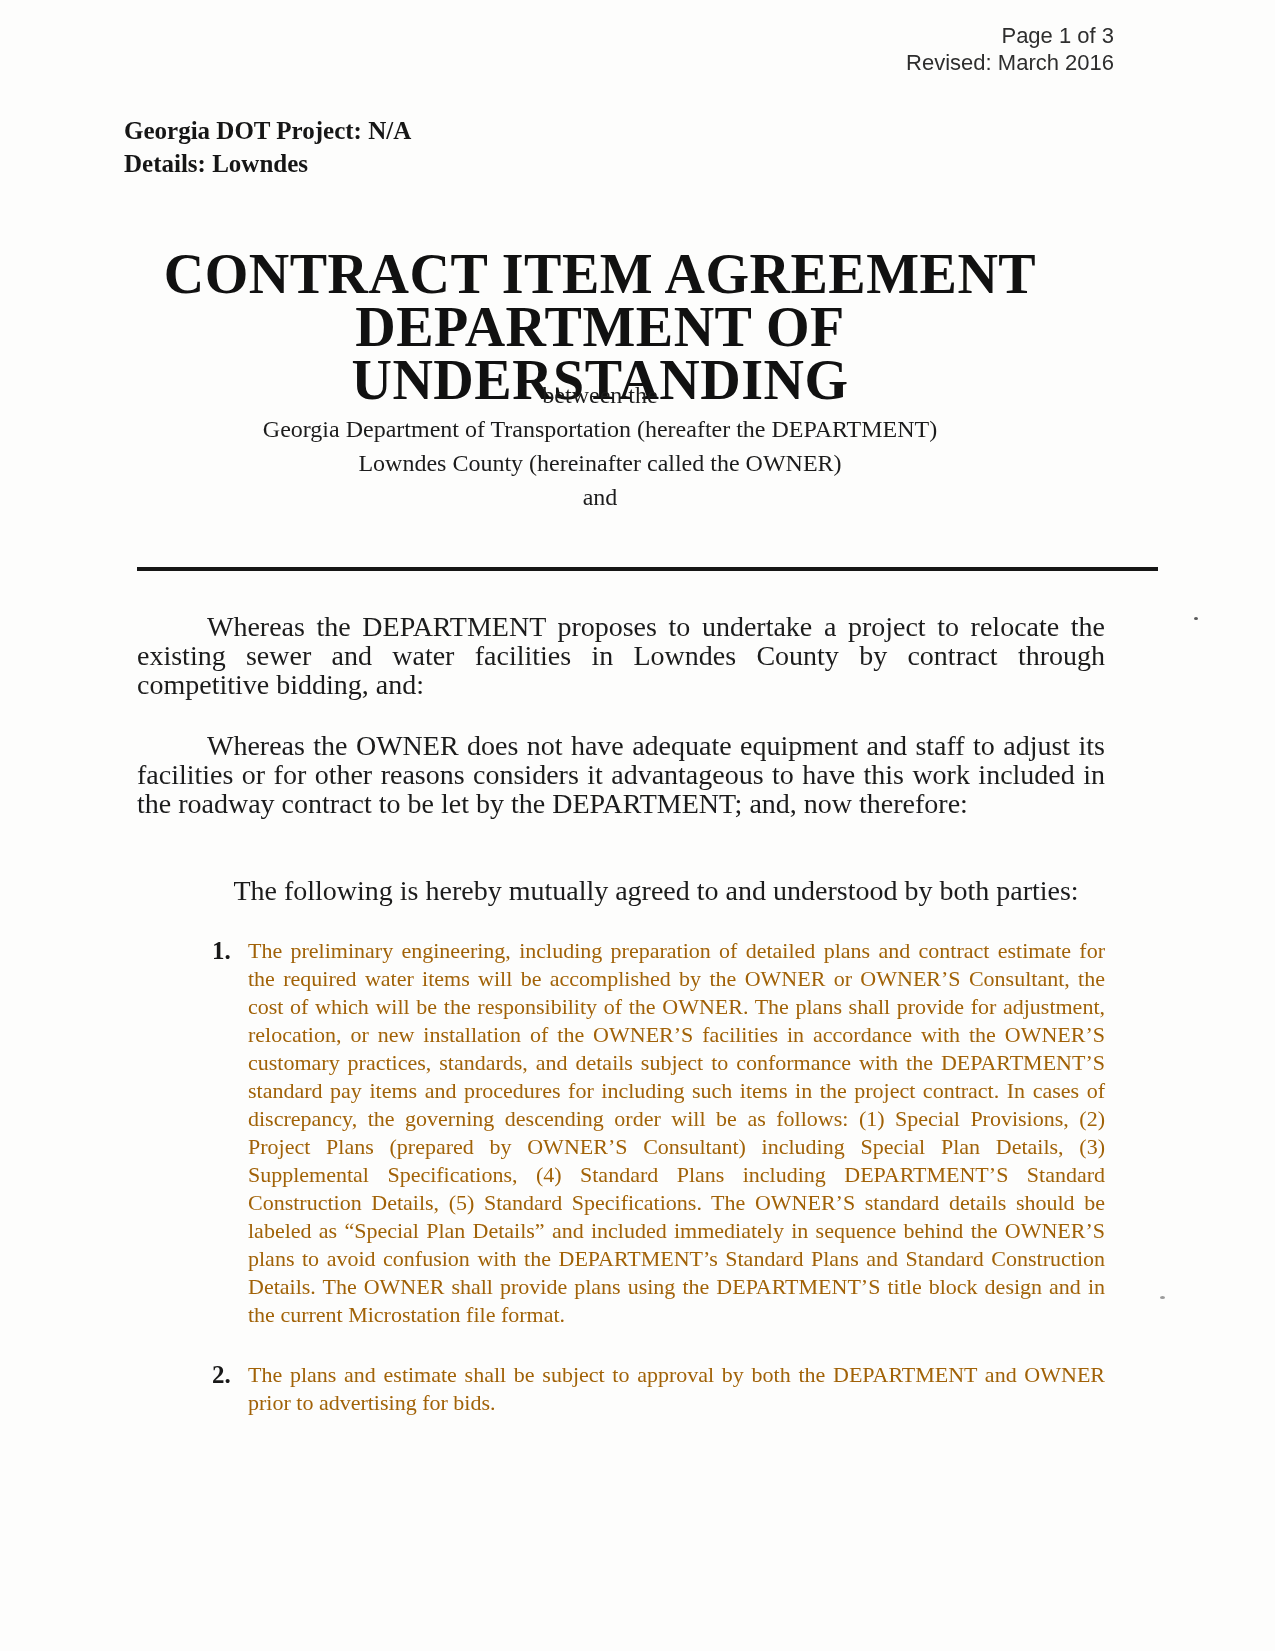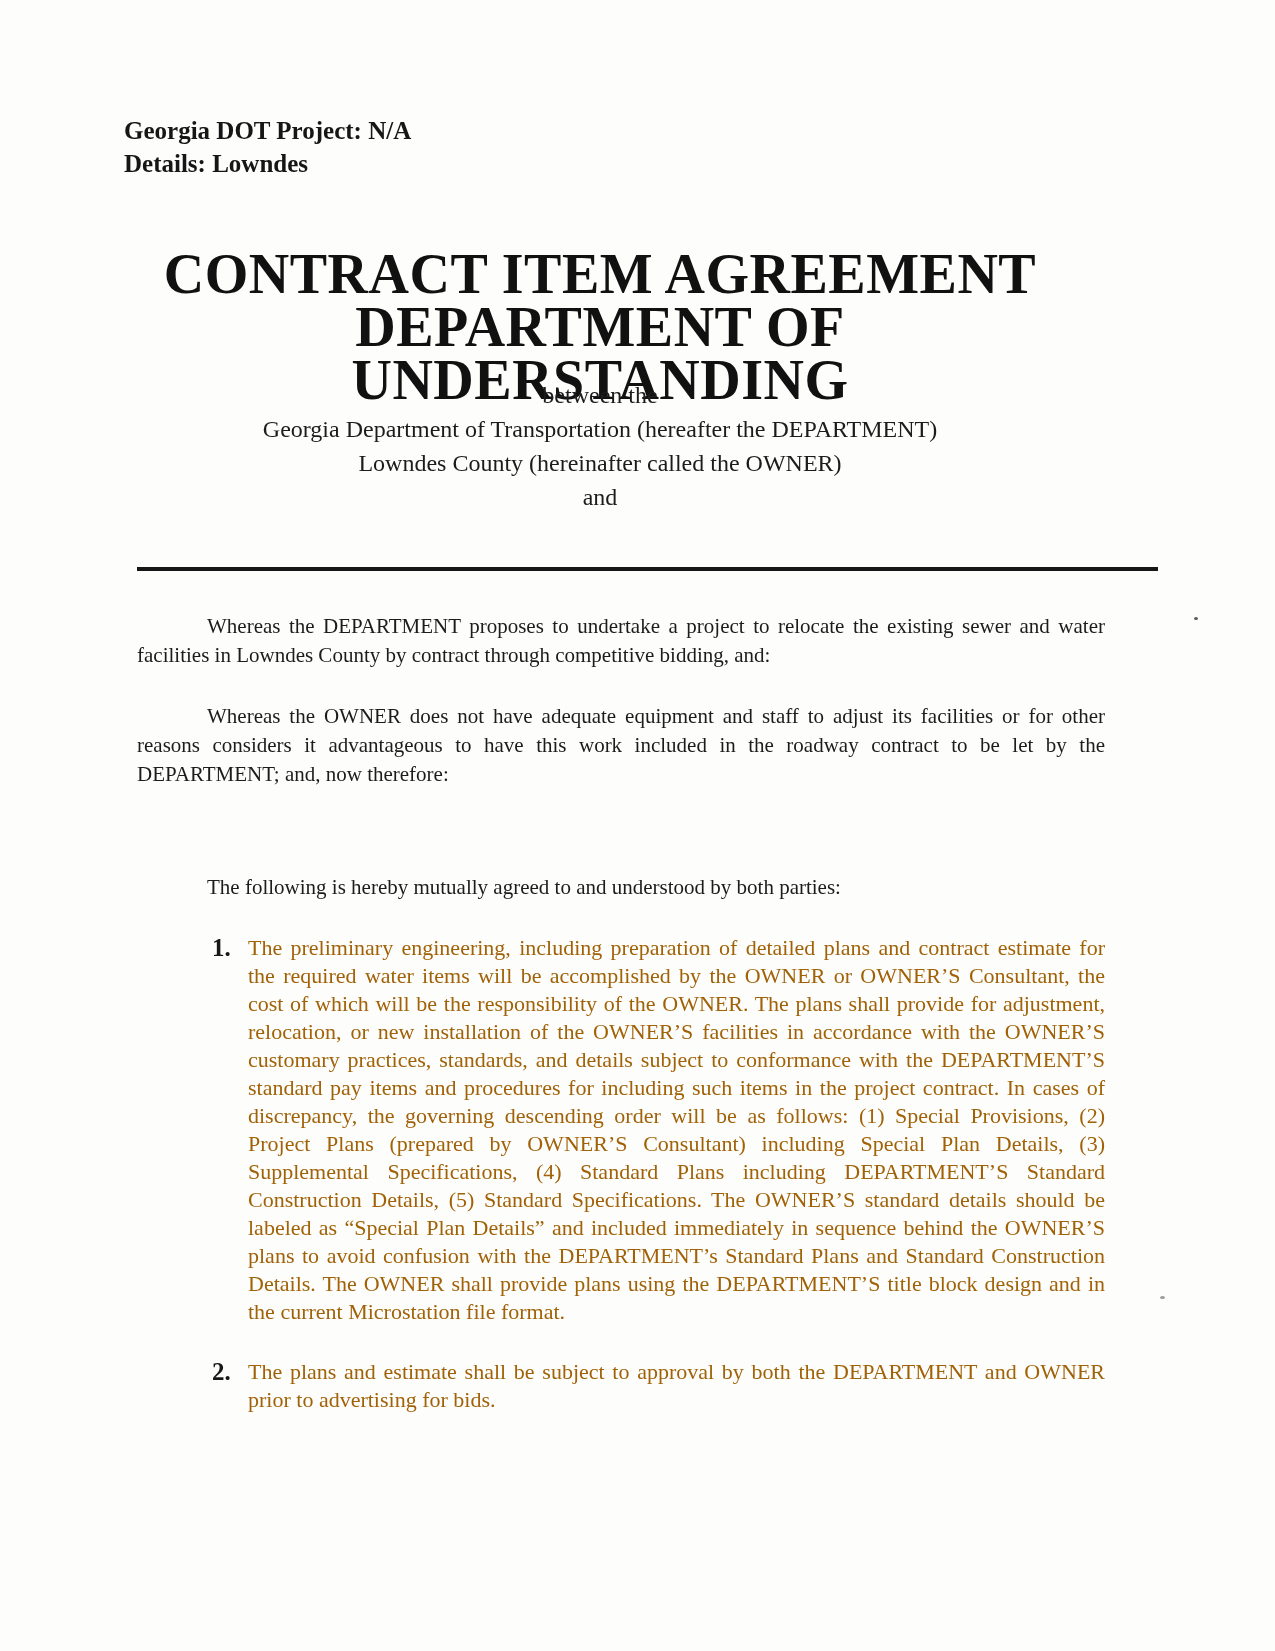--- a/index.html
+++ b/index.html
@@ -66,29 +66,29 @@
     background: #161616;
   }
   .content {
     position: absolute;
     top: 612px;
     left: 137px;
     width: 968px;
   }
   .recital {
     margin: 0 0 32px 0;
-    font-size: 21px;
+    font-size: 28px;
     line-height: 29px;
     text-align: justify;
     text-indent: 70px;
     color: #1c1c1c;
   }
   .lead-in {
-    margin-top: 84px;
-    text-align: left;
+    margin-top: 58px;
+    text-align: center;
   }
   .list-item {
     position: relative;
     padding-left: 111px;
     margin: 0 0 32px 0;
   }
   .list-item .num {
     position: absolute;
     left: 75px;
     top: 0;
@@ -110,20 +110,24 @@
     border-radius: 50%;
   }
   .speck-1 { top: 617px; left: 1194px; width: 4px; height: 3px; }
   .speck-2 { top: 1296px; left: 1160px; width: 5px; height: 3px; opacity: 0.6; }
 </style>
 </head>
 <body>
 
 <div class="page">
 
+  <div class="header-right">
+    <div>Page 1 of 3</div>
+    <div>Revised: March 2016</div>
+  </div>
 
   <div class="project-info">
     <div>Georgia DOT Project: N/A</div>
     <div>Details: Lowndes</div>
   </div>
 
   <div class="doc-title">
     <div>CONTRACT ITEM AGREEMENT</div>
     <div>DEPARTMENT OF UNDERSTANDING</div>
   </div>

